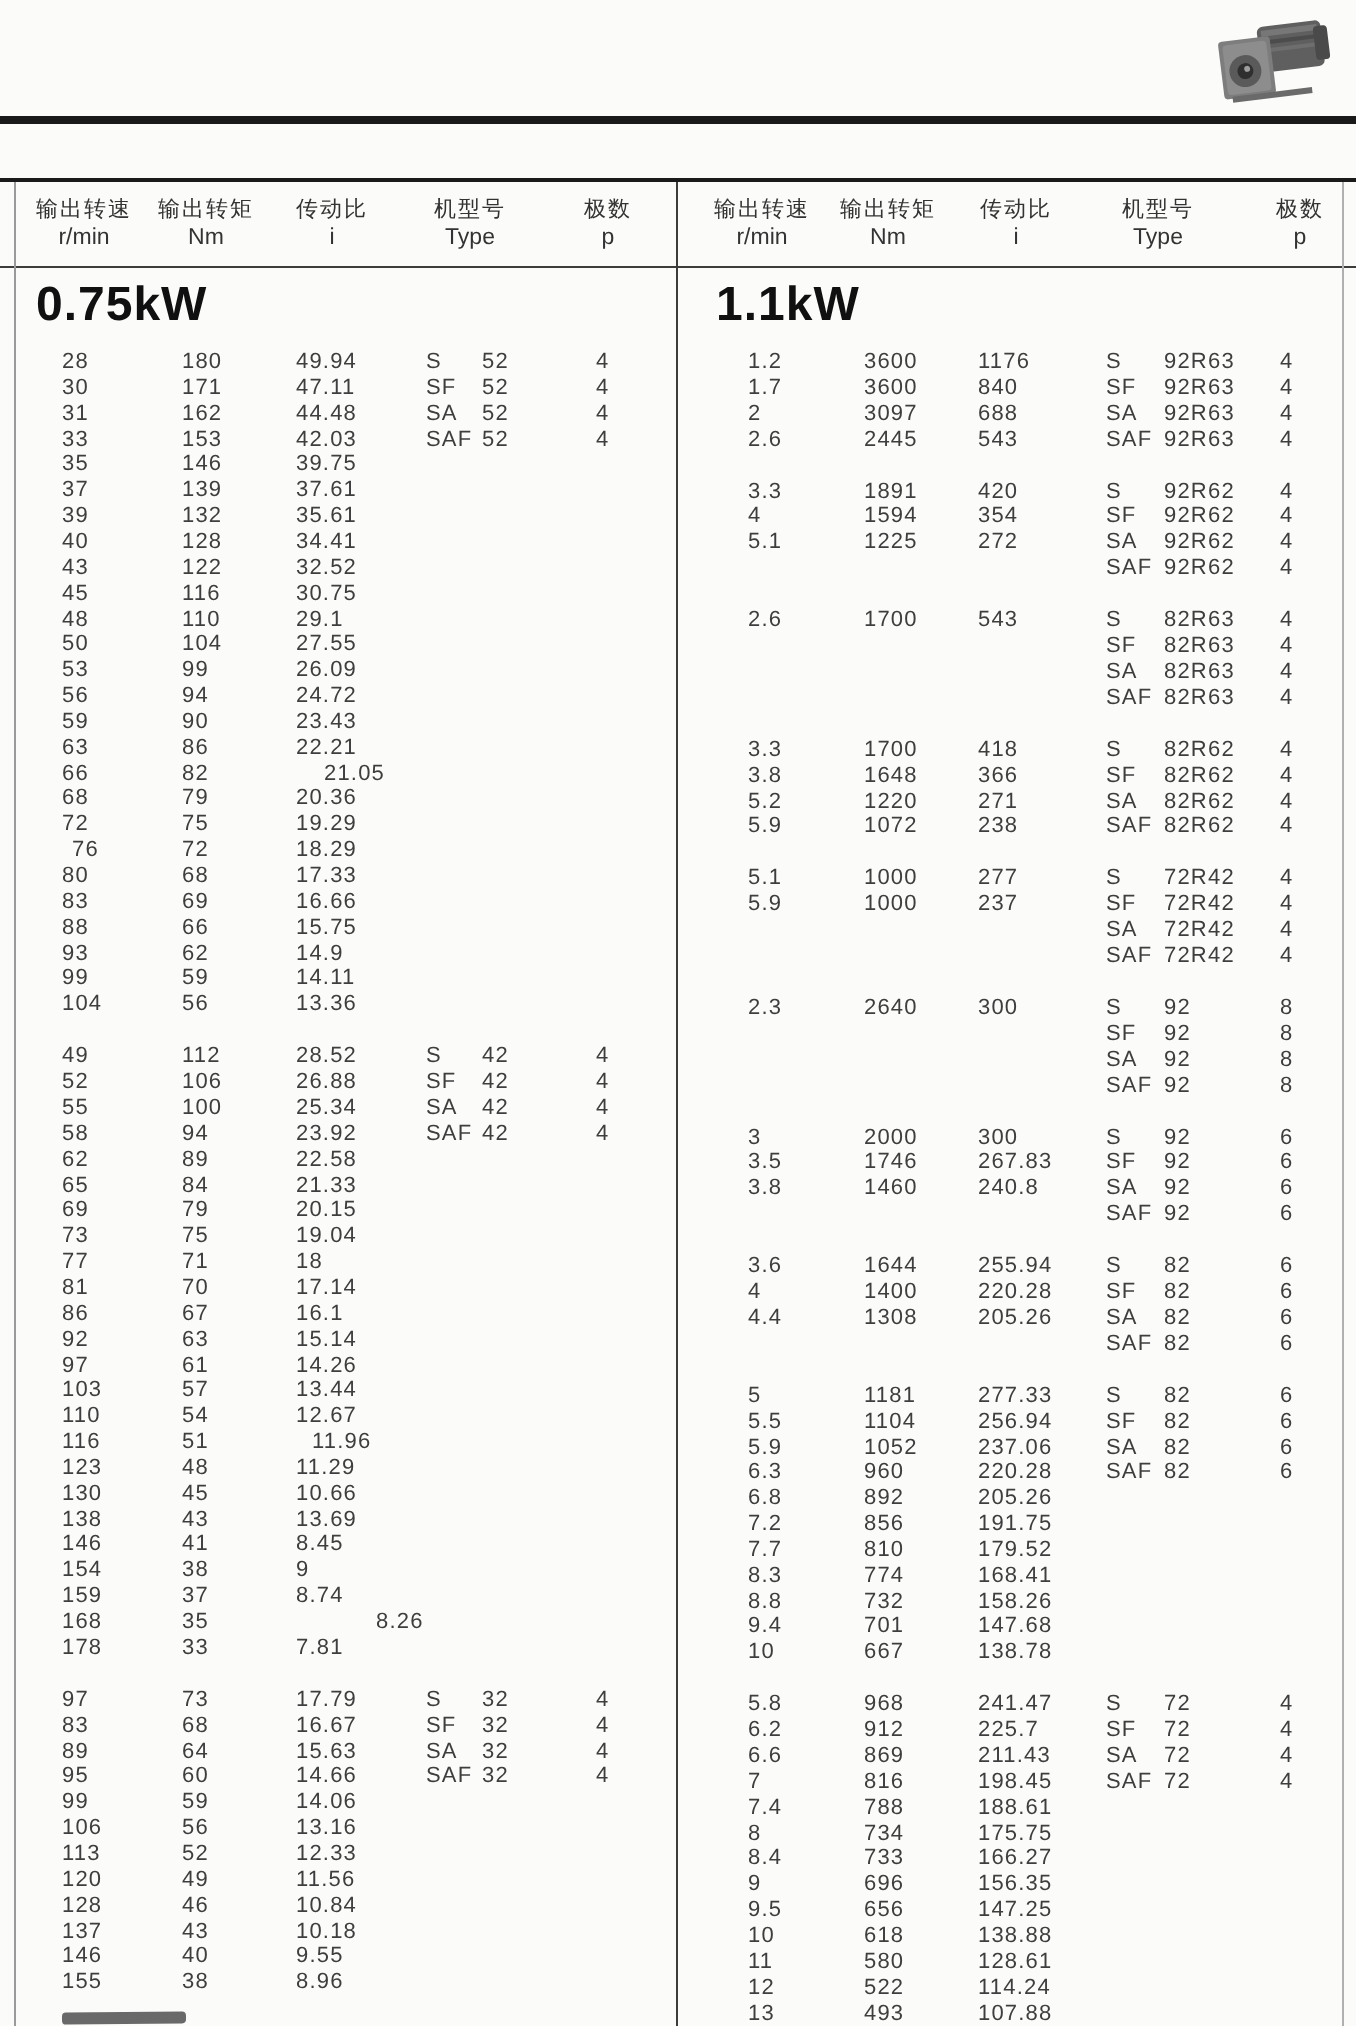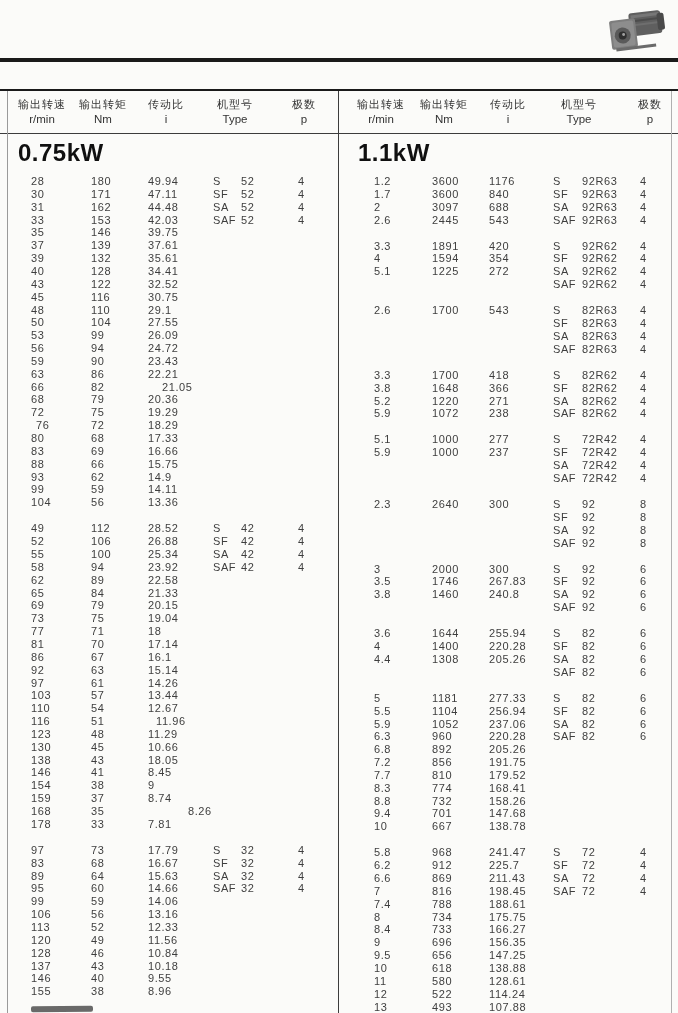--- a/index.html
+++ b/index.html
@@ -337,21 +337,21 @@
         <span class="cell" style="left: 148px;">11.29</span>
       </div>
       <div class="trow" style="top: 740.75px;">
         <span class="cell" style="left: 31px;">130</span>
         <span class="cell" style="left: 91px;">45</span>
         <span class="cell" style="left: 148px;">10.66</span>
       </div>
       <div class="trow" style="top: 753.6px;">
         <span class="cell" style="left: 31px;">138</span>
         <span class="cell" style="left: 91px;">43</span>
-        <span class="cell" style="left: 148px;">18.05</span>
+        <span class="cell" style="left: 148px;">13.69</span>
       </div>
       <div class="trow" style="top: 766.45px;">
         <span class="cell" style="left: 31px;">146</span>
         <span class="cell" style="left: 91px;">41</span>
         <span class="cell" style="left: 148px;">8.45</span>
       </div>
       <div class="trow" style="top: 779.3px;">
         <span class="cell" style="left: 31px;">154</span>
         <span class="cell" style="left: 91px;">38</span>
         <span class="cell" style="left: 148px;">9</span>

